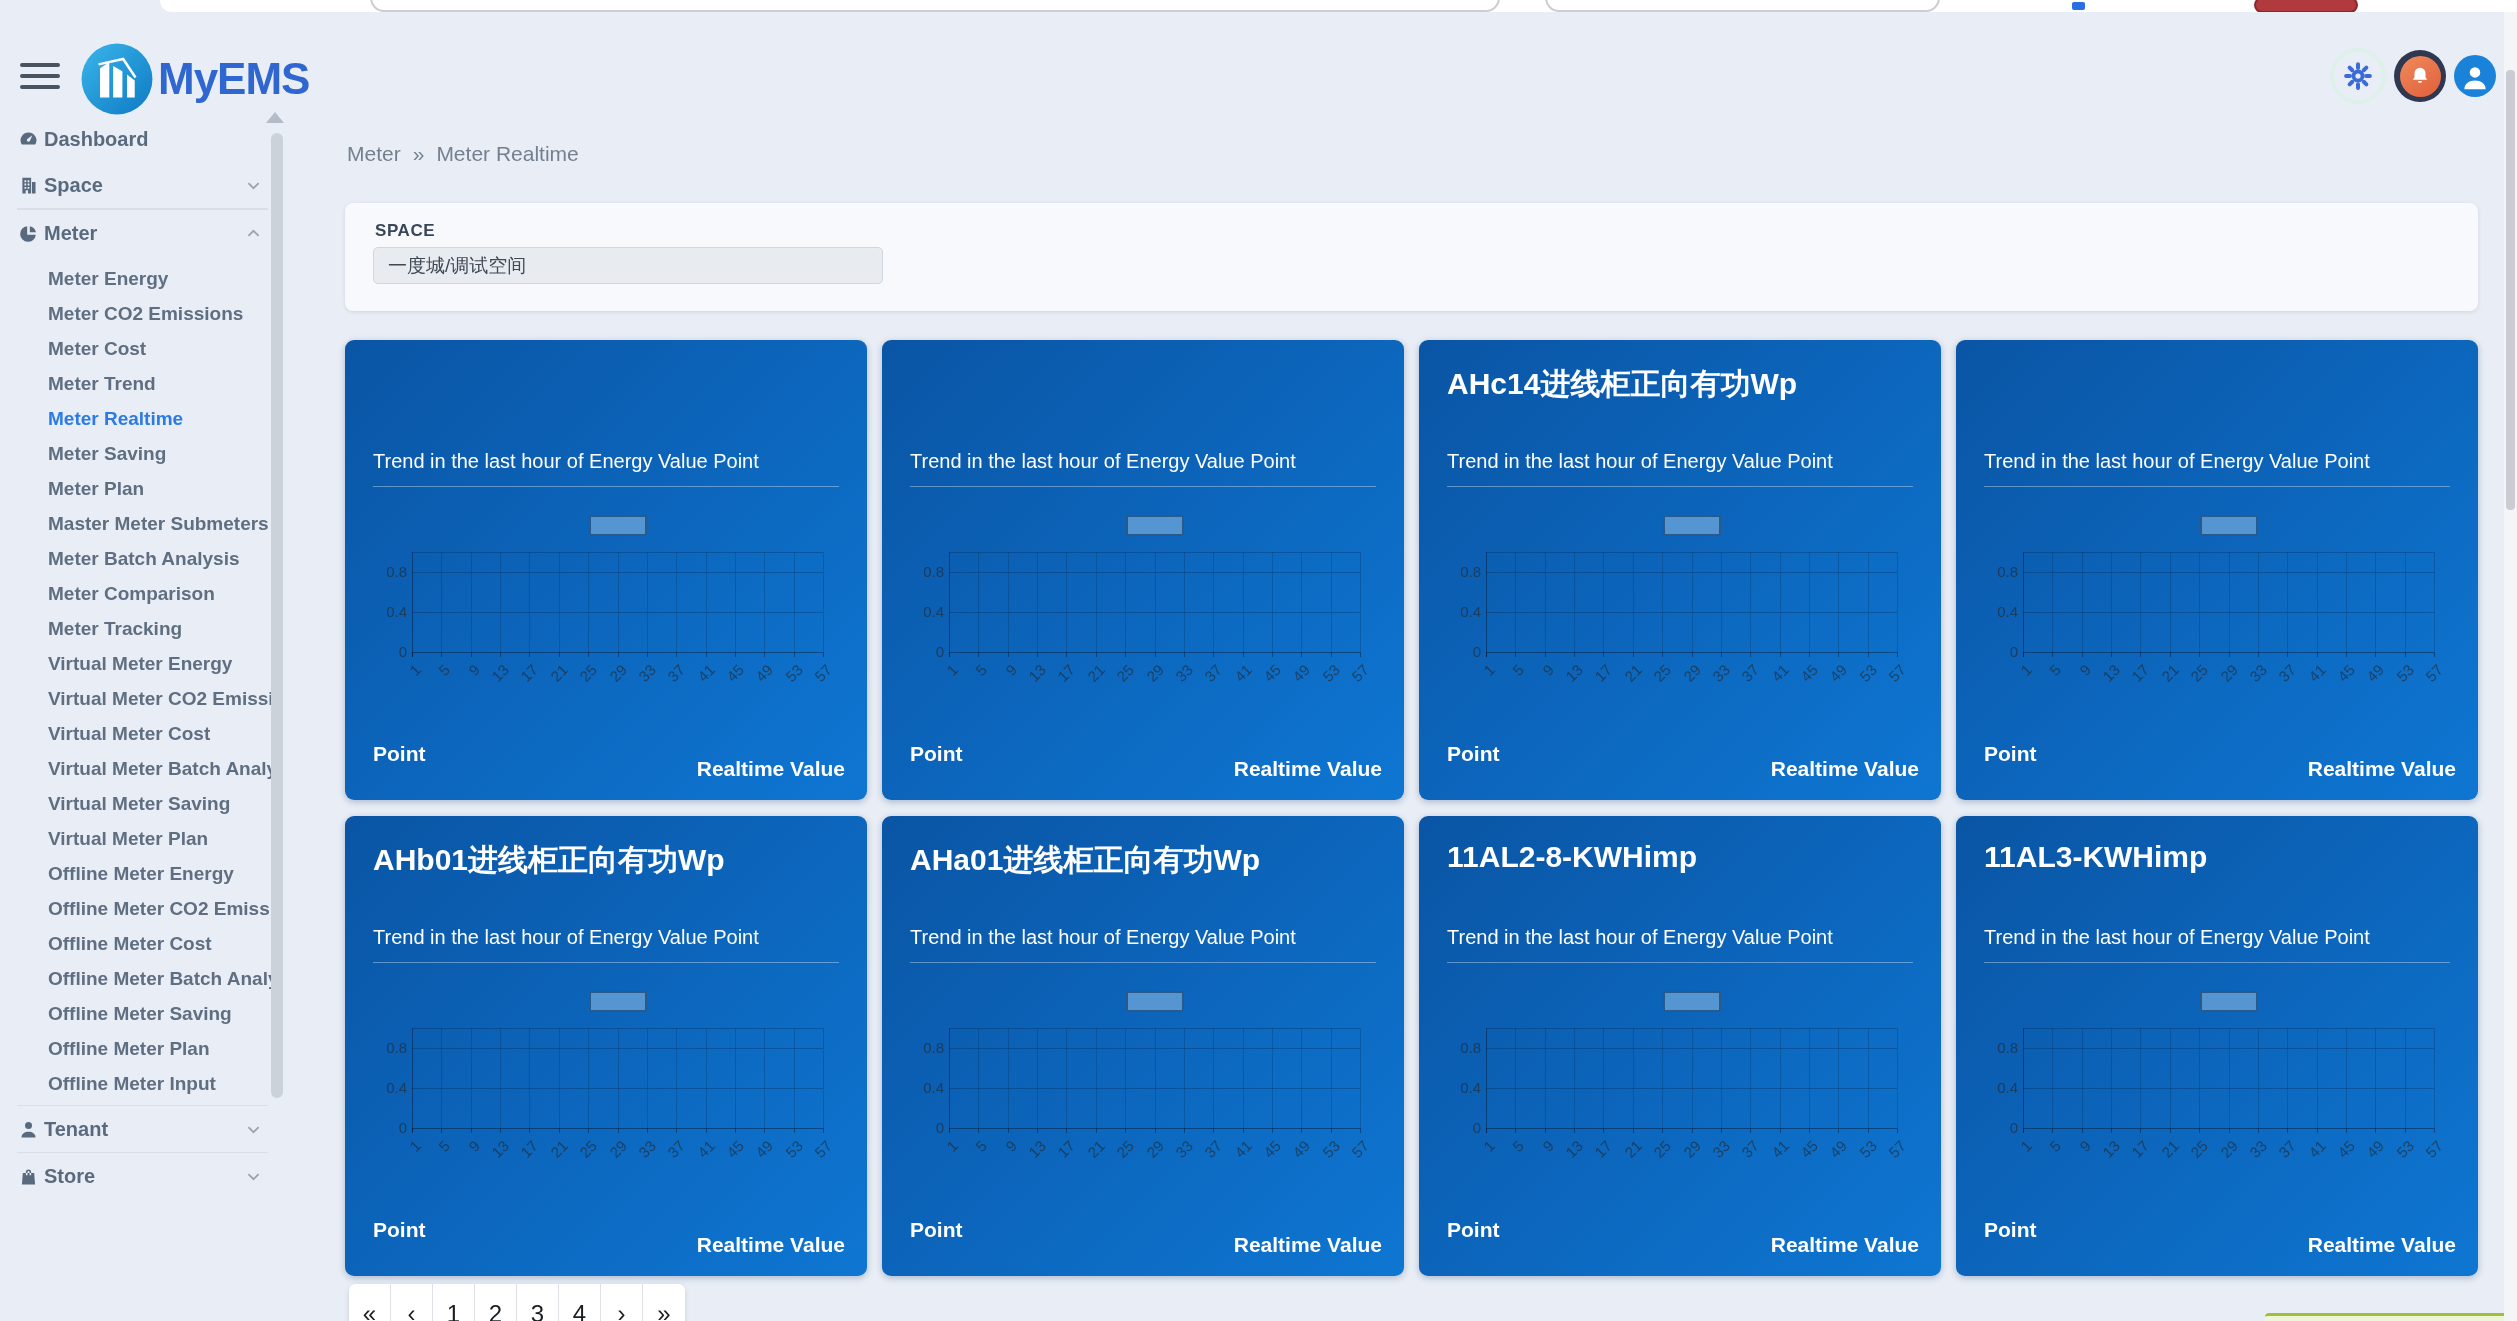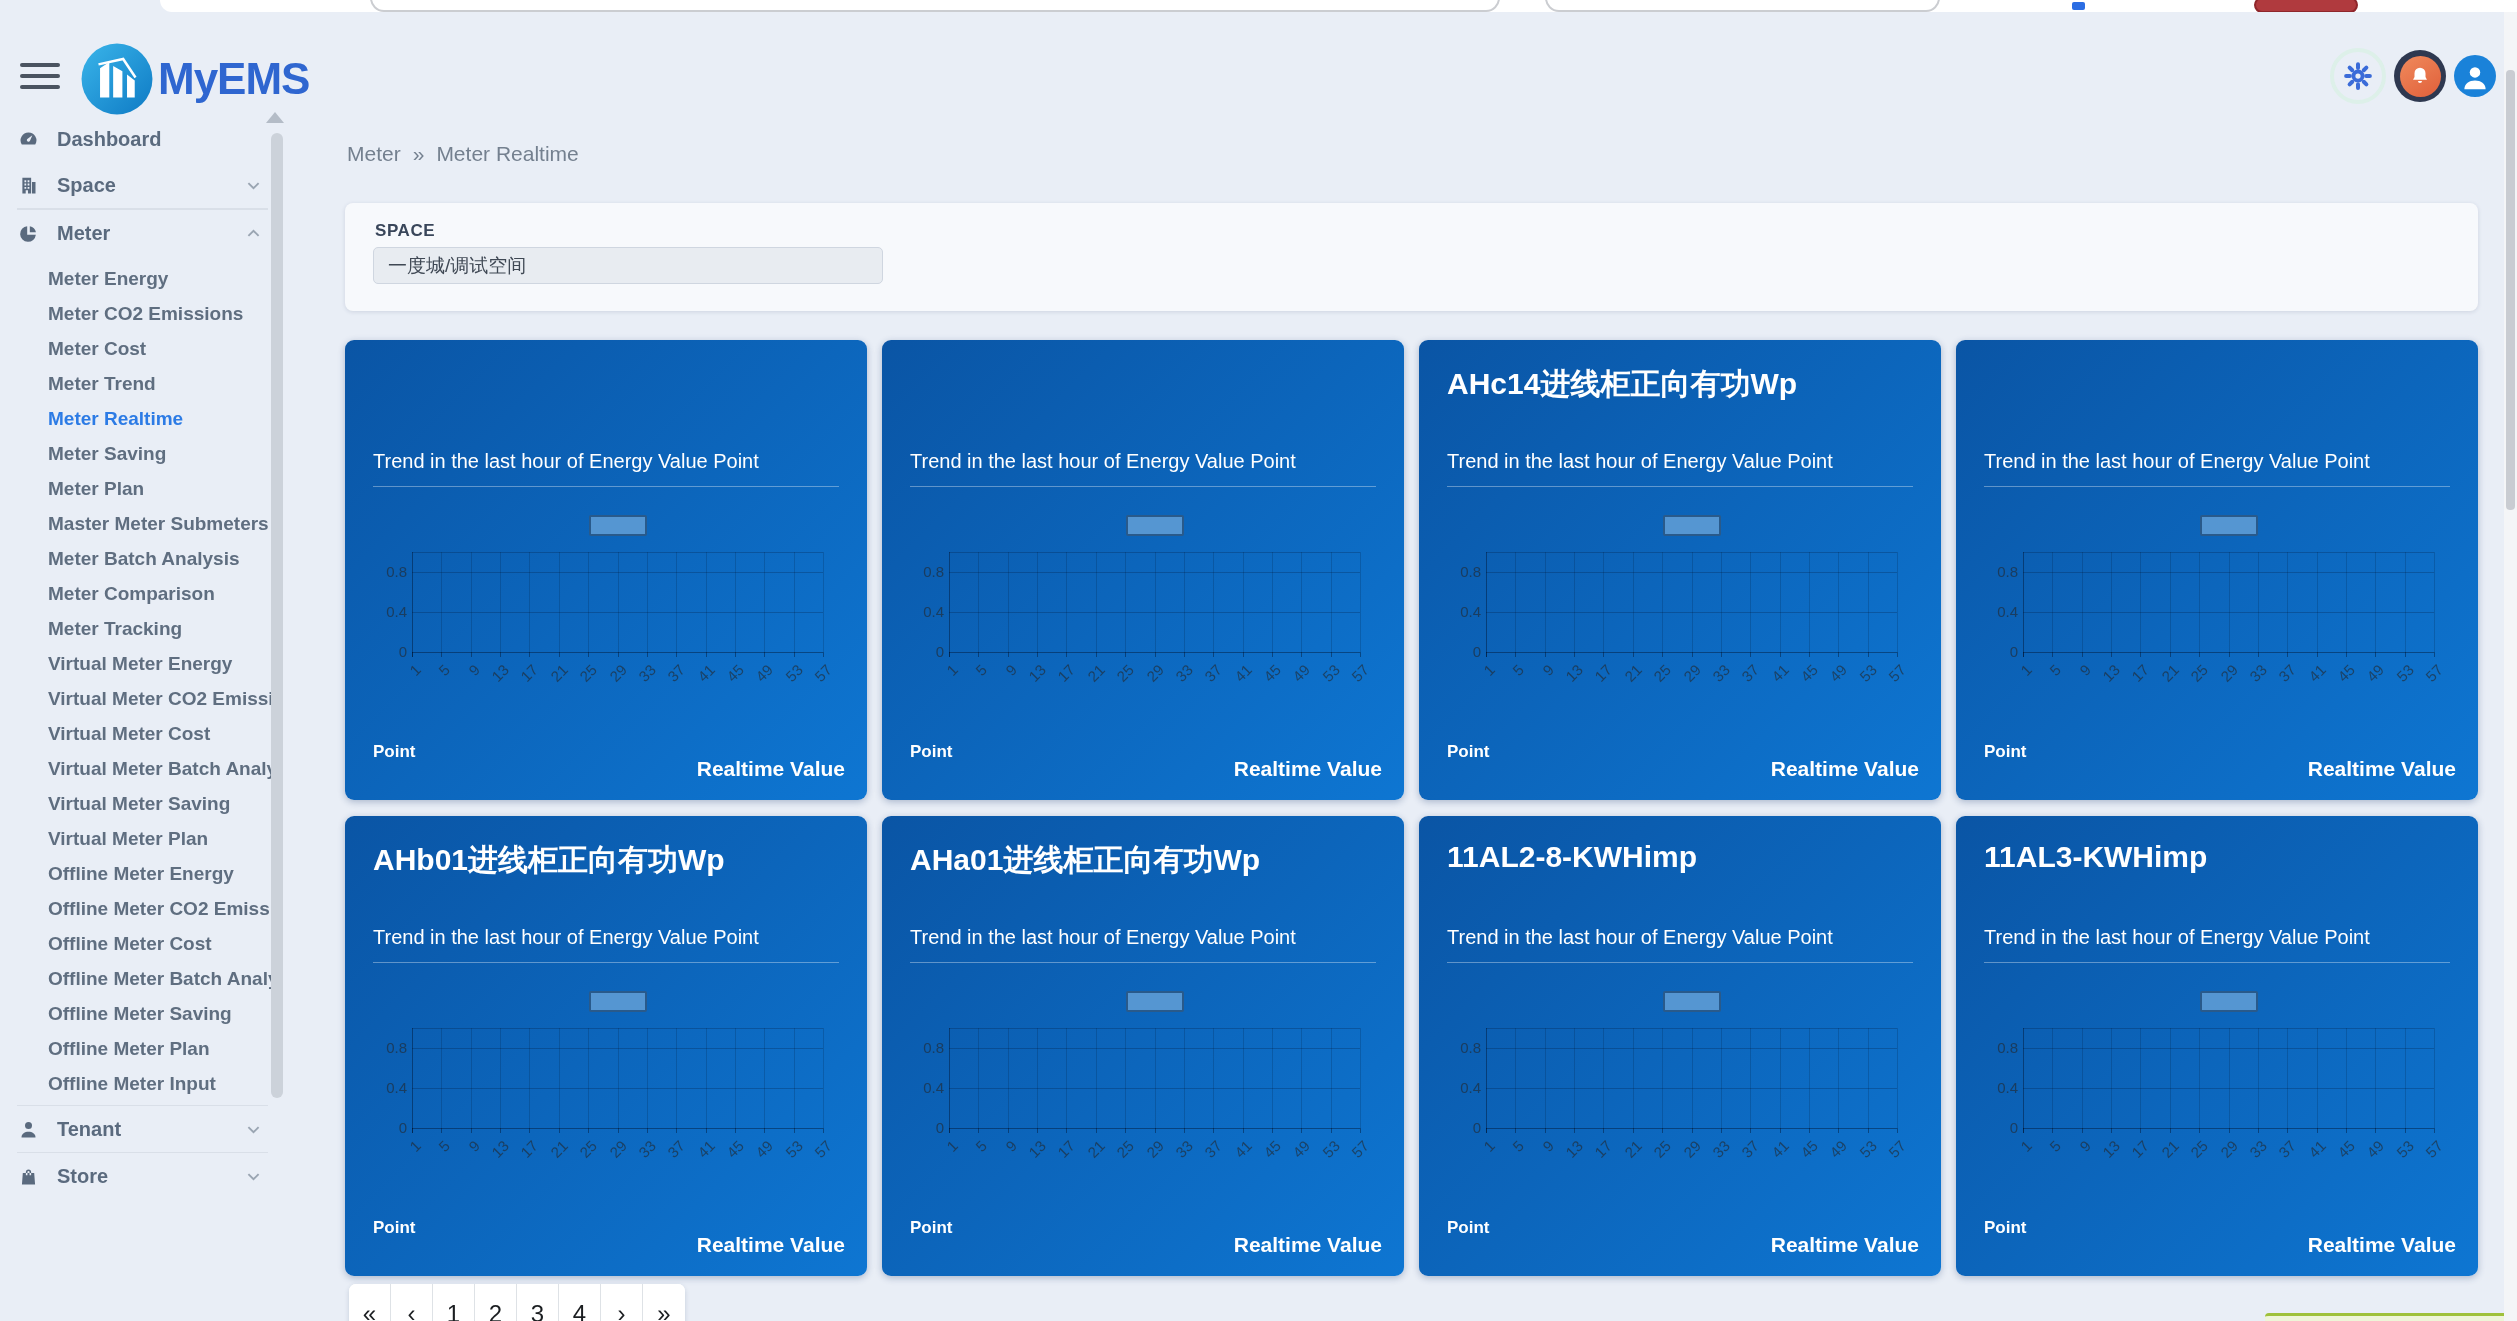--- a/index.html
+++ b/index.html
@@ -28,21 +28,21 @@
   .bell-inner { width:41px; height:41px; border-radius:50%; background:linear-gradient(145deg,#f08a5c,#e05f3a); display:flex; align-items:center; justify-content:center; }
   .bell-inner svg { width:22px; height:22px; }
   .avatar-btn { width:42px; height:42px; border-radius:50%; background:#1a82d9; display:flex; align-items:center; justify-content:center; overflow:hidden; cursor:pointer; }
   .avatar-btn svg { width:30px; height:30px; margin-top:4px; }
 
   
   .sidebar { position:absolute; left:0; top:116px; width:300px; bottom:0; overflow:hidden; }
   .nav-item { height:46px; display:flex; align-items:center; padding-left:18px; color:#5a6a7e; cursor:pointer; }
   .nav-item .nicon { width:21px; height:21px; flex:0 0 21px; display:flex; }
   .nav-item .nicon svg { width:21px; height:21px; }
-  .nav-label { margin-left:18px; font-size:20px; font-weight:600; }
+  .nav-label { margin-left:5px; font-size:20px; font-weight:600; }
   .nav-chev { margin-left:auto; margin-right:38px; color:#9aa5b2; display:flex; }
   .nav-chev svg { width:17px; height:17px; }
   .nav-divider { height:1px; background:#d9dfe8; margin:0 32px 0 17px; }
   .subnav { padding:5px 0 4px 0; }
   .sub-item { height:35px; line-height:35px; padding-left:48px; font-size:19px; font-weight:600; color:#5f6e80; white-space:nowrap; overflow:hidden; width:282px; cursor:pointer; }
   .sub-item.active { color:#2c7be5; }
   .side-scroll-arrow { position:absolute; left:266px; top:112px; width:0; height:0; border-left:9px solid transparent; border-right:9px solid transparent; border-bottom:11px solid #b4bcc7; }
   .side-scroll-thumb { position:absolute; left:271px; top:133px; width:12px; height:965px; background:#ccd2da; border-radius:6px; }
 
   
@@ -60,21 +60,21 @@
   .card-divider { position:absolute; left:28px; right:28px; top:146px; height:1px; background:rgba(255,255,255,.35); }
   .legend-swatch { position:absolute; left:244px; top:175px; width:58px; height:21px; background:#5596d2; border:2px solid rgba(12,50,92,.6); border-radius:2px; cursor:pointer; }
   .plot { position:absolute; left:67px; top:212px; width:411px; height:100px; }
   .hline { position:absolute; left:0; width:100%; height:1px; background:rgba(0,10,30,.22); }
   .hline.axis { background:rgba(0,10,30,.4); }
   .vline { position:absolute; top:0; width:1px; height:100px; background:rgba(0,10,30,.17); }
   .vline.yaxis { background:rgba(0,10,30,.4); height:105px; }
   .xtick { position:absolute; top:100px; width:1px; height:5px; background:rgba(0,10,30,.4); }
   .ylab { position:absolute; right:416px; width:50px; text-align:right; font-size:15px; color:rgba(35,40,45,.62); transform:translateY(-9px); }
   .xlab { position:absolute; top:109px; width:44px; text-align:right; font-size:15px; color:rgba(35,40,45,.62); transform:rotate(-45deg); transform-origin:top right; }
-  .card-footer-point { position:absolute; left:28px; top:402px; font-size:17px; font-weight:700; }
+  .card-footer-point { position:absolute; left:28px; top:402px; font-size:21px; font-weight:700; }
   .card-footer-value { position:absolute; right:22px; top:417px; font-size:21px; font-weight:700; }
 
   
   .pagination { position:absolute; left:349px; top:1284px; height:60px; display:flex; background:#fff; border-radius:7px; box-shadow:0 2px 5px rgba(40,60,100,.18); overflow:hidden; }
   .page-btn { width:42px; height:60px; display:flex; align-items:center; justify-content:center; font-size:24px; color:#1b1e21; border-right:1px solid #dee2e6; cursor:pointer; background:#fff; }
   .page-btn:last-child { border-right:none; }
 
   
   .green-toast { position:absolute; left:2265px; top:1313px; width:252px; height:8px; background:#eef5d8; border-top:3px solid #9fc13a; border-top-left-radius:4px; }
   .win-scrollbar { position:absolute; right:0; top:12px; width:13px; bottom:0; background:#f4f5f7; }

